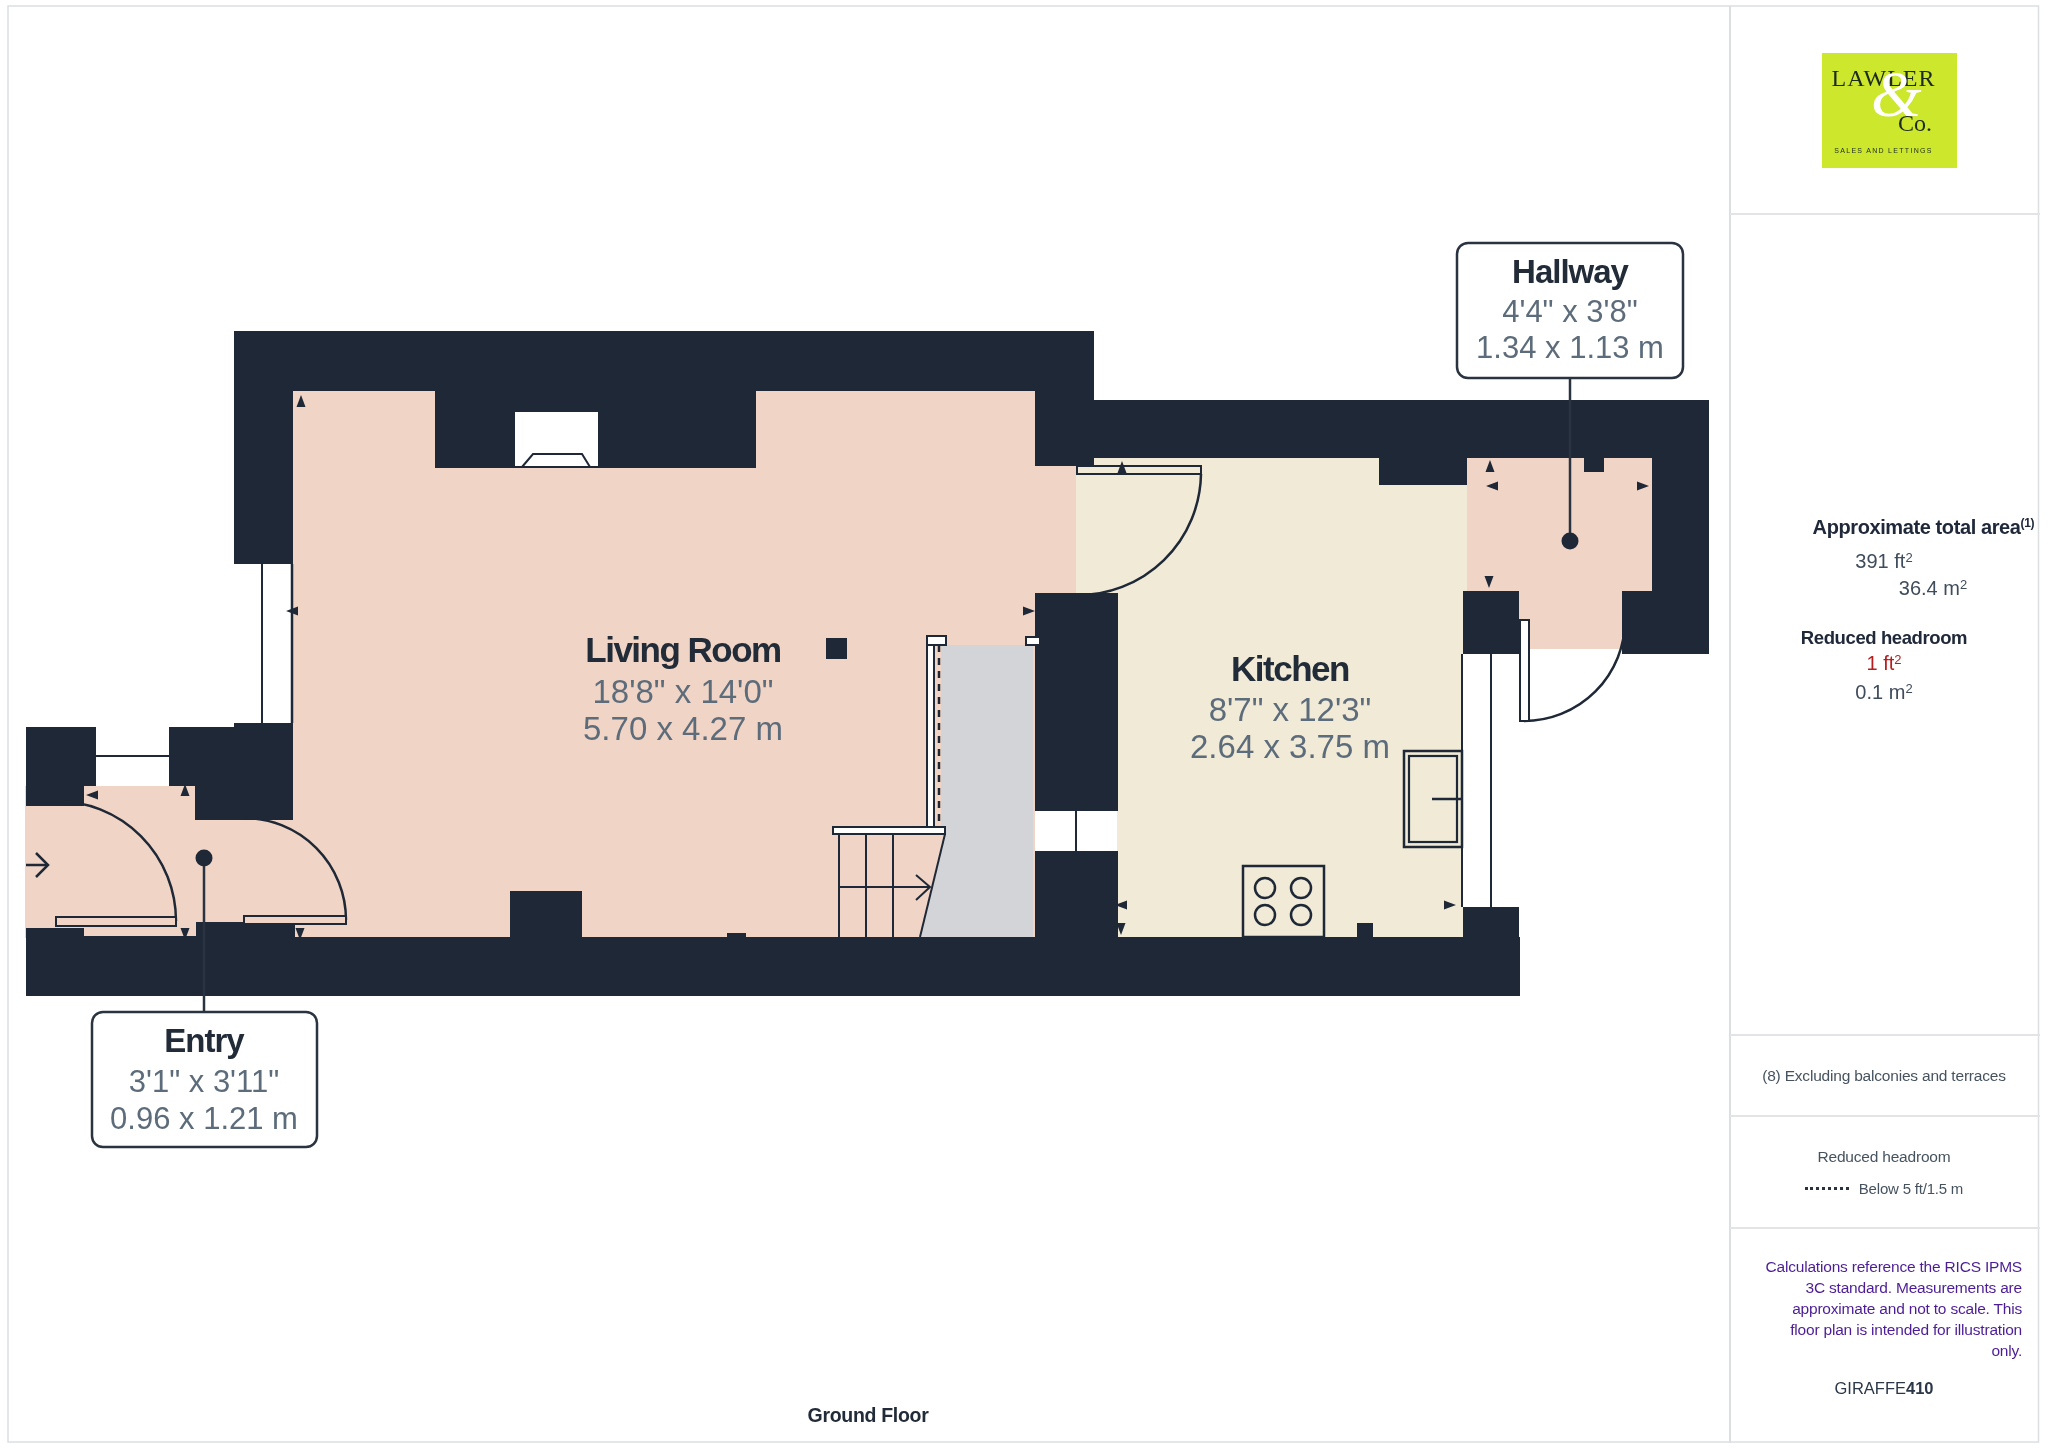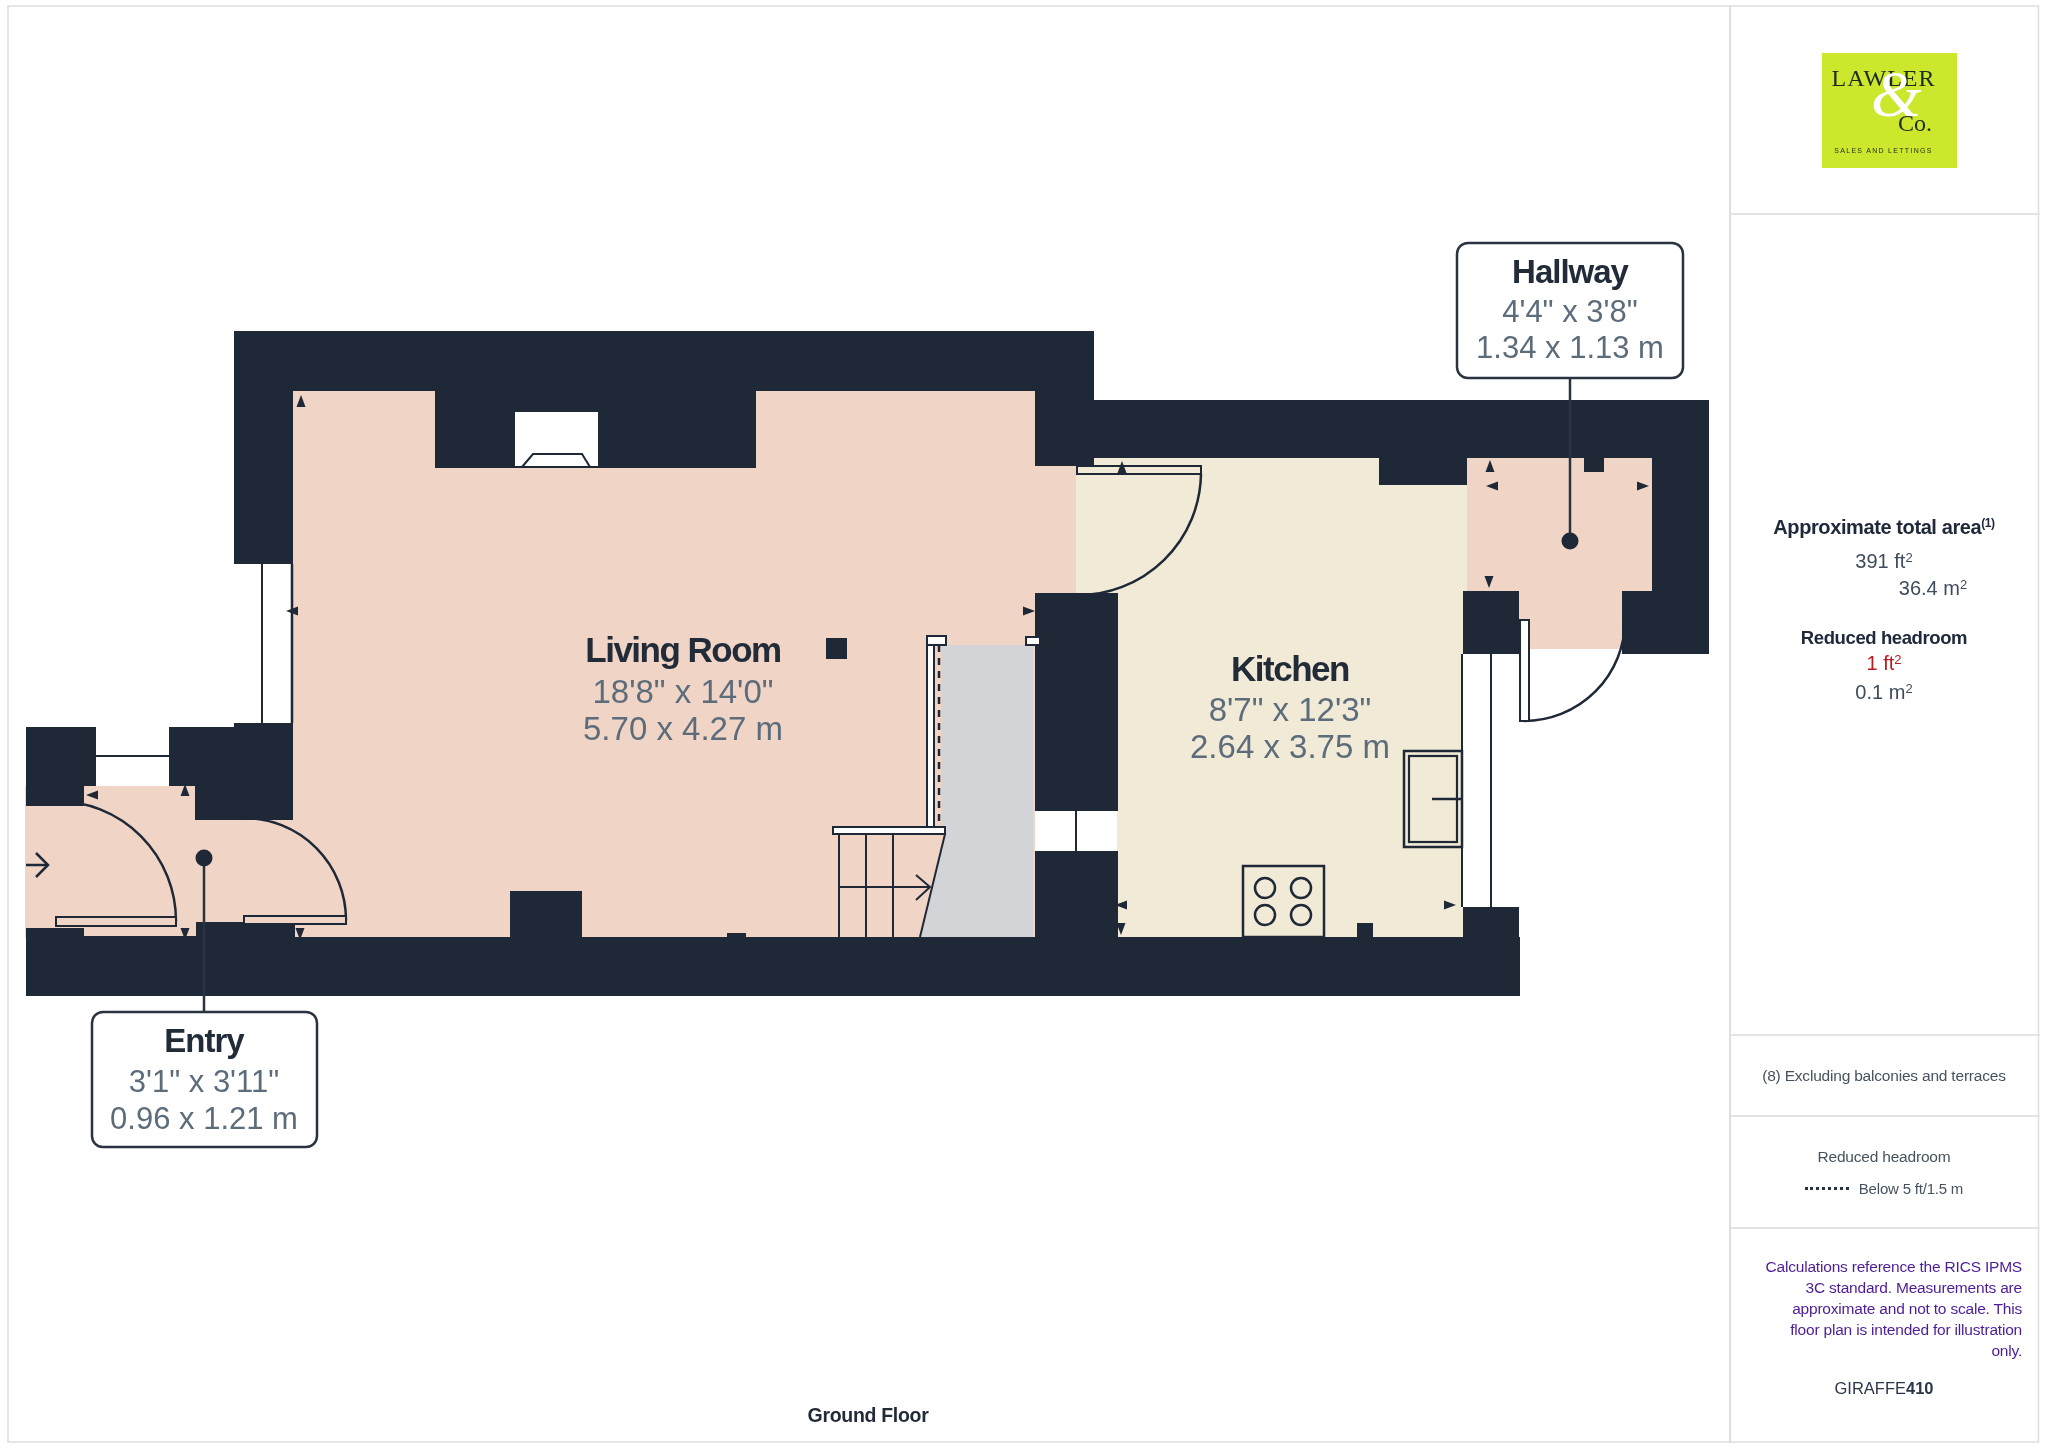--- a/index.html
+++ b/index.html
@@ -247,21 +247,21 @@
 
   <div class="abs" style="left:0;top:12px;width:123px;text-align:center;font-family:'Liberation Serif',serif;font-size:24px;letter-spacing:1px;color:#1c2b1e;">LAWLER</div>
 
   <div class="abs" style="left:49px;top:9px;width:60px;font-family:'Liberation Serif',serif;font-style:italic;font-size:65px;color:#ffffff;line-height:1;">&amp;</div>
 
   <div class="abs" style="left:76px;top:30px;font-family:'Liberation Serif',serif;font-size:24px;color:#1c2b1e;line-height:1;margin-top:28px;">Co.</div>
 
   <div class="abs" style="left:0;top:94px;width:123px;text-align:center;font-family:'Liberation Sans',sans-serif;font-size:7px;letter-spacing:1.3px;color:#1c2b1e;">SALES AND LETTINGS</div>
 </div>
 
-<div class="abs" style="left:1734px;top:516px;width:300px;text-align:center;color:#20293a;font-size:20px;font-weight:bold;letter-spacing:-0.4px;">Approximate total area<span style="font-size:12px;font-weight:bold;vertical-align:7px;">(1)</span></div>
+<div class="abs" style="left:1734px;top:516px;width:300px;text-align:right;color:#20293a;font-size:20px;font-weight:bold;letter-spacing:-0.4px;">Approximate total area<span style="font-size:12px;font-weight:bold;vertical-align:7px;">(1)</span></div>
 
 <div class="abs" style="left:1734px;top:550px;width:300px;text-align:center;color:#3f4c5c;font-size:20px;">391 ft<span style="font-size:13px;vertical-align:6px;">2</span></div>
 
 <div class="abs" style="left:1783px;top:577px;width:300px;text-align:center;color:#3f4c5c;font-size:20px;">36.4 m<span style="font-size:13px;vertical-align:6px;">2</span></div>
 
 <div class="abs" style="left:1734px;top:627px;width:300px;text-align:center;color:#20293a;font-size:18.5px;font-weight:bold;letter-spacing:-0.4px;">Reduced headroom</div>
 
 <div class="abs" style="left:1734px;top:652px;width:300px;text-align:center;color:#b91c1c;font-size:20px;">1 ft<span style="font-size:13px;vertical-align:6px;">2</span></div>
 
 <div class="abs" style="left:1734px;top:681px;width:300px;text-align:center;color:#3f4c5c;font-size:20px;">0.1 m<span style="font-size:13px;vertical-align:6px;">2</span></div>

